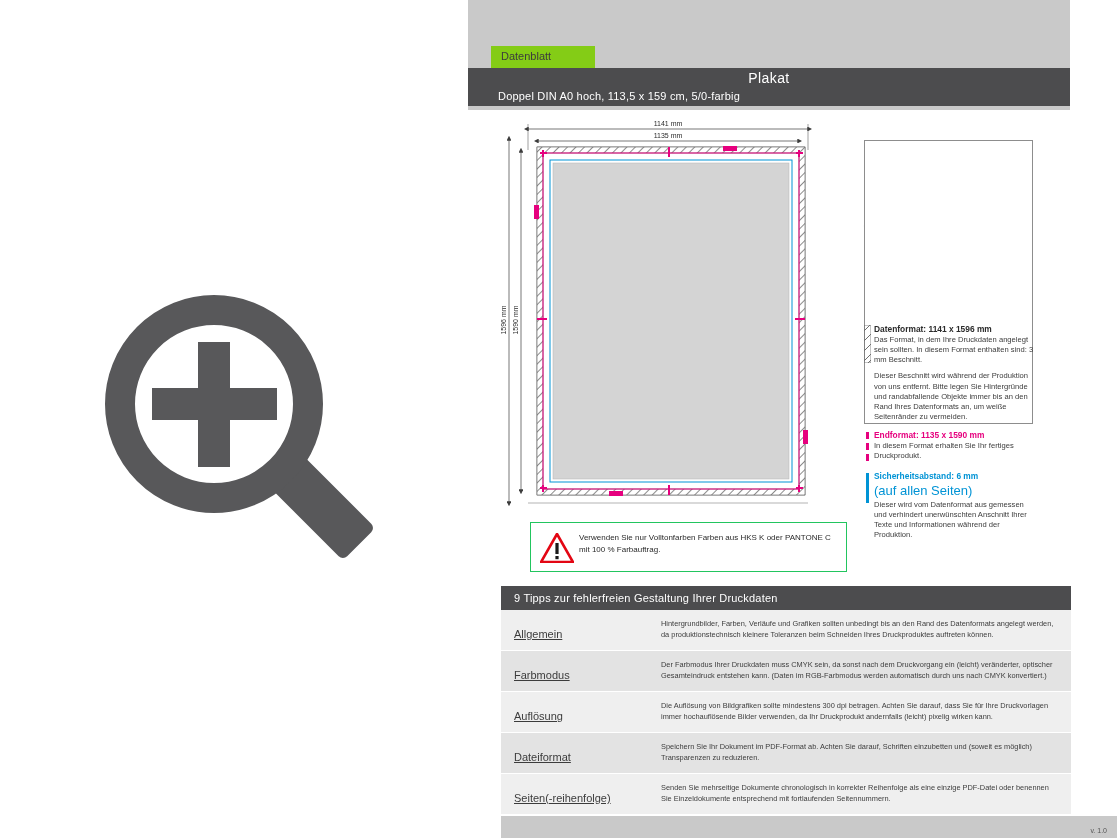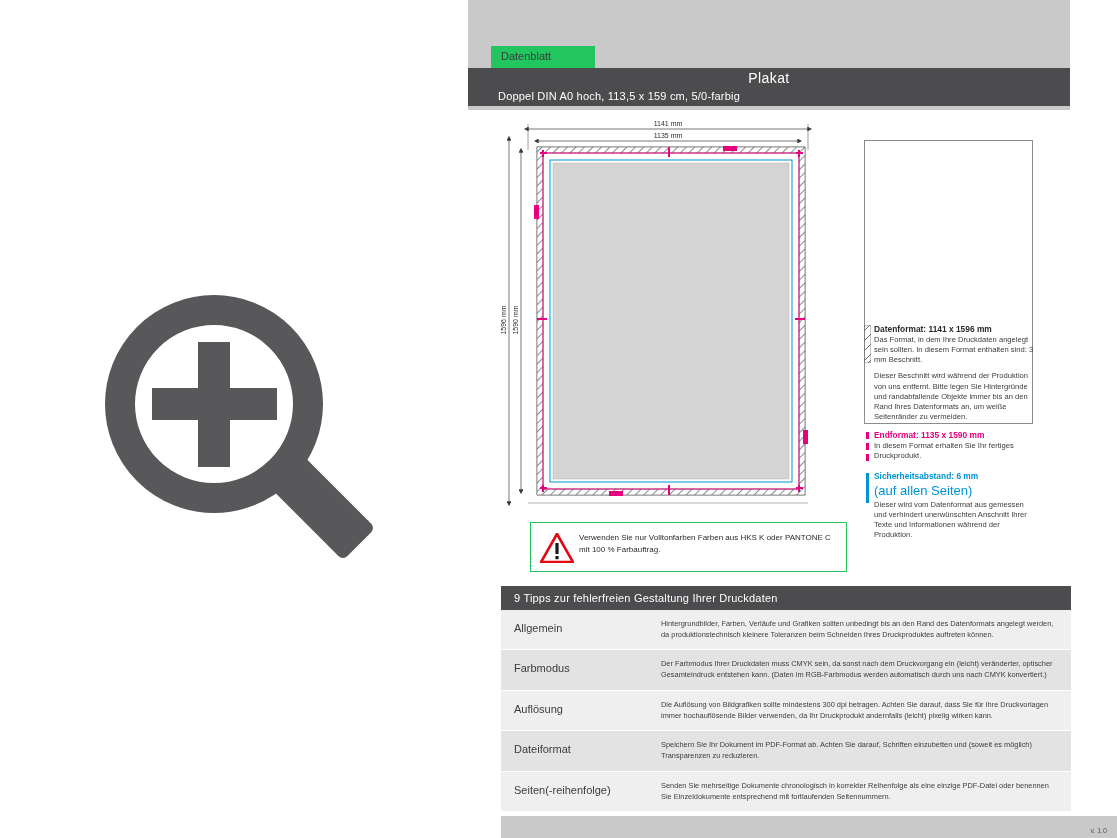--- a/index.html
+++ b/index.html
@@ -41,21 +41,21 @@
   #doc {
     position:absolute; left:468px; top:0; width:649px; height:838px;
     background:#ffffff;
   }
   #grey-top {
     position:absolute; left:0; top:0; width:602px; height:110px;
     background:#c9c9c9;
   }
   #tab {
     position:absolute; left:23px; top:46px; width:104px; height:22px;
-    background:#22c55e;
+    background:#84cc16;
     font-size:11px; color:#3c3c3c;
     padding:4px 0 0 10px;
   }
   #title-bar {
     position:absolute; left:0; top:68px; width:602px; height:38px;
     background:#4c4c4e; color:#ffffff;
   }
   #title-main {
     position:absolute; left:0; top:2px; width:602px; text-align:center;
     font-size:14px; letter-spacing:.4px;
@@ -93,22 +93,22 @@
     position:absolute; left:33px; top:586px; width:570px;
   }
   #tips-head {
     background:#4c4c4e; color:#ffffff; font-size:11px;
     padding:6px 0 6px 13px; letter-spacing:.2px;
   }
   .tip-row { display:flex; border-bottom:1px solid #ffffff; }
   .tip-row:nth-child(odd) { background:#e3e3e3; }
   .tip-row:nth-child(even) { background:#efefef; }
   .tip-label {
-    width:160px; padding:12px 0 10px 13px;
-    font-size:11px; color:#3c3c3c;
+    width:160px; padding:18px 0 10px 13px;
+    font-size:11px; color:#3c3c3c;text-decoration:underline;
   }
   .tip-text {
     flex:1; padding:9px 10px 9px 0;
     font-size:7.4px; line-height:1.45; color:#3c3c3c;
   }
   #version {
     position:absolute; right:10px; bottom:4px;
     font-size:7px; color:#555;
   }
   #grey-bottom {

